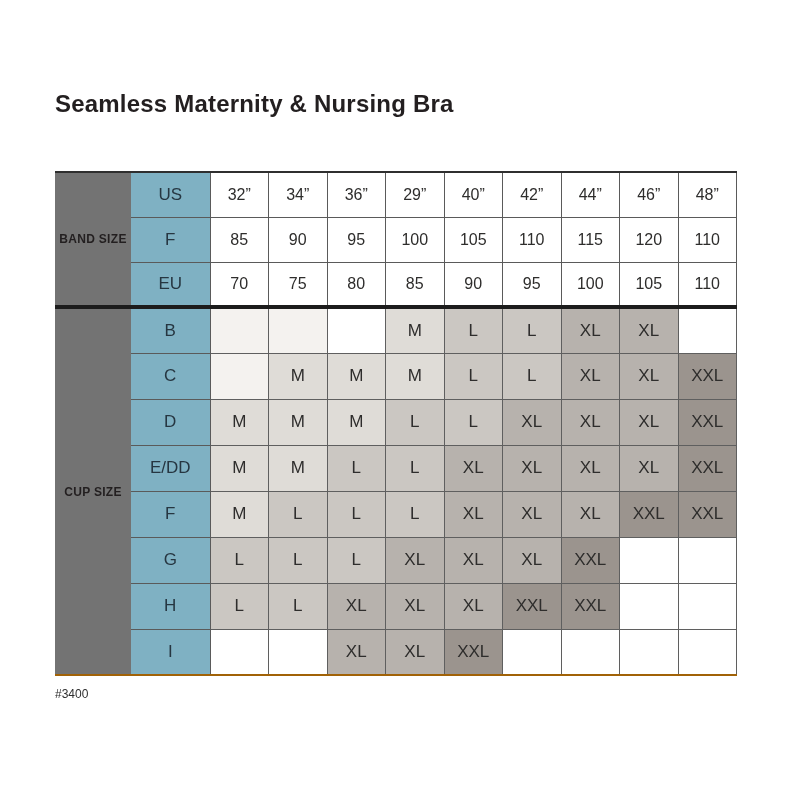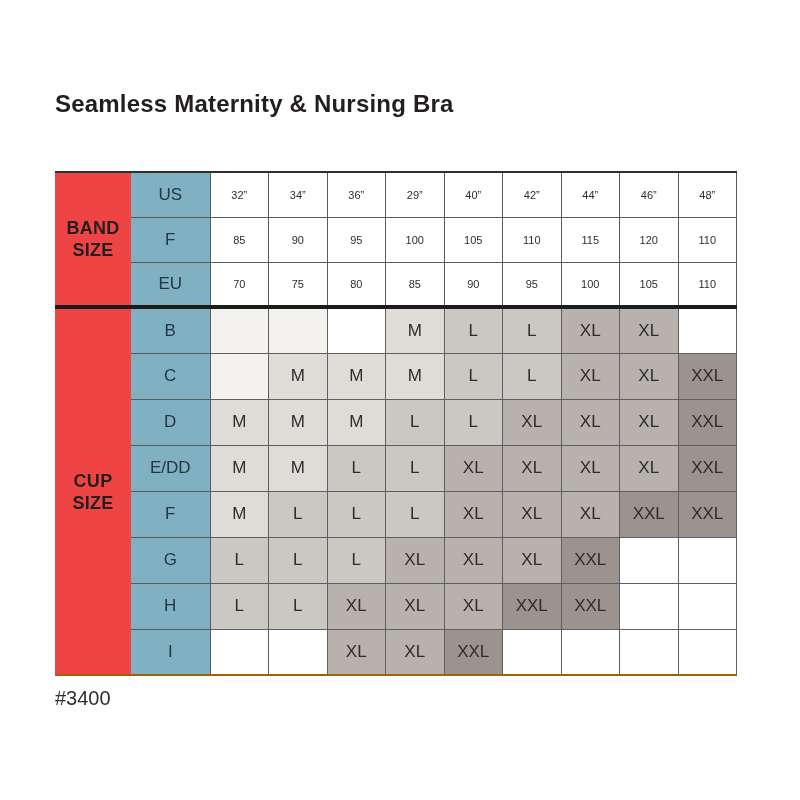--- a/index.html
+++ b/index.html
@@ -30,61 +30,61 @@
     font-size: 24px;
     font-weight: 700;
     color: var(--title-text);
     line-height: 31px;
     letter-spacing: 0.2px;
   }
   .footnote {
     position: absolute;
     left: 55px;
     top: 687px;
-    font-size: 20px;
+    font-size: 12px;
     color: #2f2f2f;
   }
   table.size-table {
     position: absolute;
     left: 55px;
     top: 171px;
     width: 682px;
     border-collapse: collapse;
     table-layout: fixed;
   }
   .size-table td {
     text-align: center;
     vertical-align: middle;
     padding: 0;
     overflow: hidden;
   }
   tr.band-row { height: 45px; }
   tr.cup-row  { height: 46px; }
   .label-cell {
     border: none;
-    background: #ef4444;
+    background: #737373;
     font-weight: 700;
-    font-size: 18px;
+    font-size: 12px;
     color: var(--title-text);
     line-height: 22px;
     letter-spacing: 0.3px;
   }
   .cup-label { padding-bottom: 40px; }
   .head-cell {
     background: var(--teal);
     color: var(--teal-text);
     font-size: 17px;
     font-weight: 400;
     border: 1px solid #5a5a5a;
     border-left: none;
   }
   .num-cell {
     background: #ffffff;
     color: var(--cell-text);
-    font-size: 11px;
+    font-size: 16px;
     border: 1px solid #5a5a5a;
   }
   .data-cell {
     color: var(--cell-text);
     font-size: 17px;
     border: 1px solid #5f5f5f;
   }
   .bg-blank { background: var(--bg-blank); }
   .bg-white { background: var(--bg-white); }
   .bg-m     { background: var(--bg-m); }

